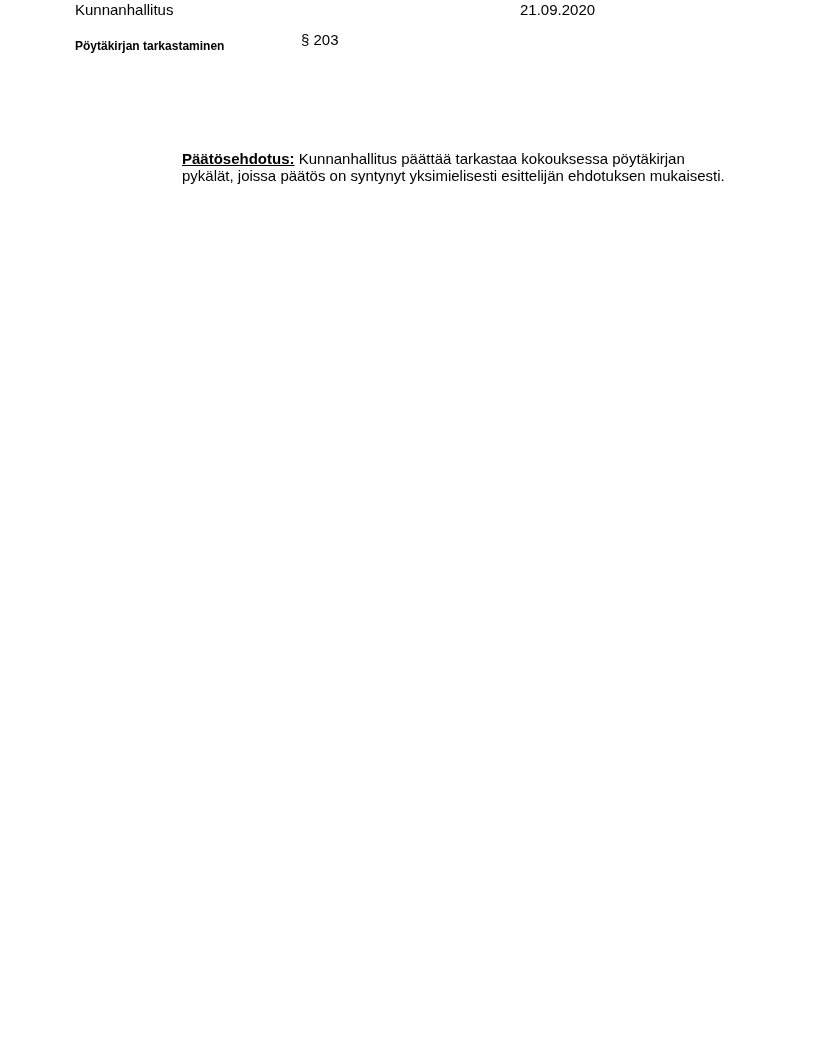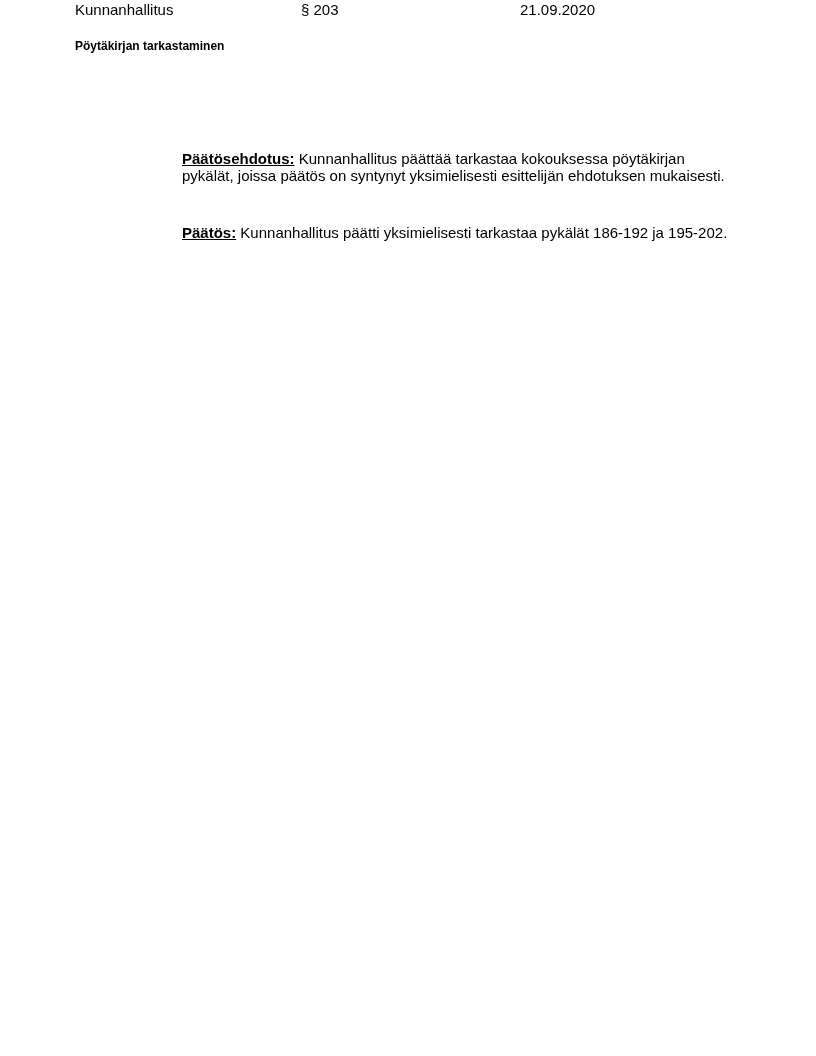--- a/index.html
+++ b/index.html
@@ -18,21 +18,21 @@
     line-height: 17.3px;
     overflow: hidden;
     border-radius: 12px;
   }
   .header-item {
     position: absolute;
     top: 1px;
     white-space: nowrap;
   }
   .header-committee { left: 75px; }
-  .header-section   { left: 301px; }
+  .header-section   { left: 301px; margin-top: 30px; }
   .header-date      { left: 520px; }
   .doc-title {
     position: absolute;
     left: 75px;
     top: 36px;
     margin: 0;
     font-size: 12px;
     font-weight: bold;
     line-height: 21px;
     white-space: nowrap;
@@ -65,15 +65,14 @@
     <span class="header-item header-committee">Kunnanhallitus</span>
     <span class="header-item header-section">§ 203</span>
     <span class="header-item header-date">21.09.2020</span>
   </div>
 
   <h1 class="doc-title">Pöytäkirjan tarkastaminen</h1>
 
 
   <p class="body-para para-proposal"><span class="para-label">Päätösehdotus:</span> <span>Kunnanhallitus päättää tarkastaa kokouksessa pöytäkirjan pykälät, joissa päätös on syntynyt yksimielisesti esittelijän ehdotuksen mukaisesti.</span></p>
 
-  <p class="body-para para-decision"><span class="para-label">Päätös:</span> <span>Kunnanhallitus päätti yksimielisesti tarkastaa pykälät 186-192 ja 195-202.</span></p>
 
 </div>
 
 </body></html>

